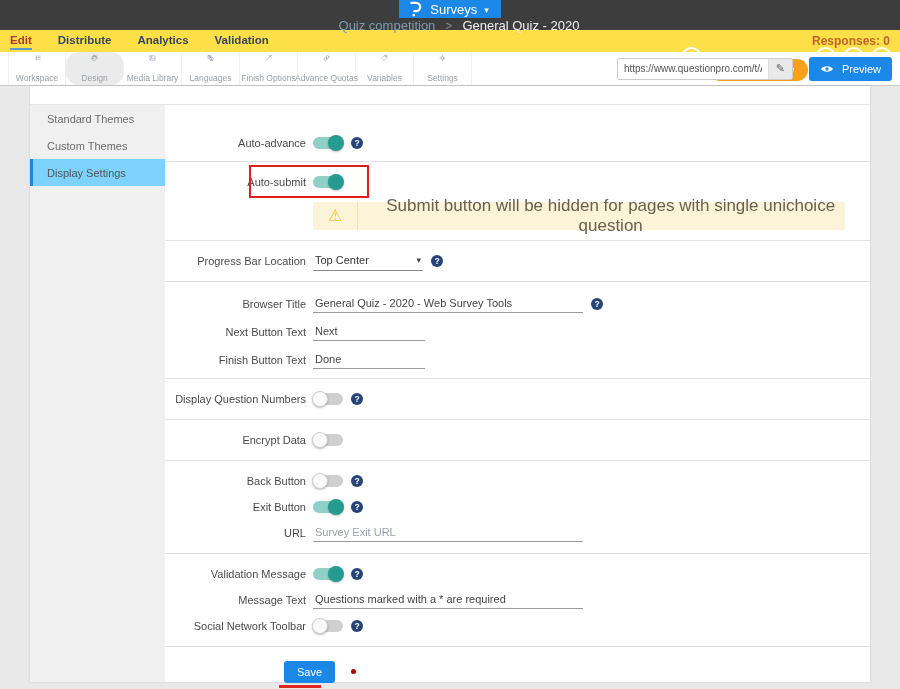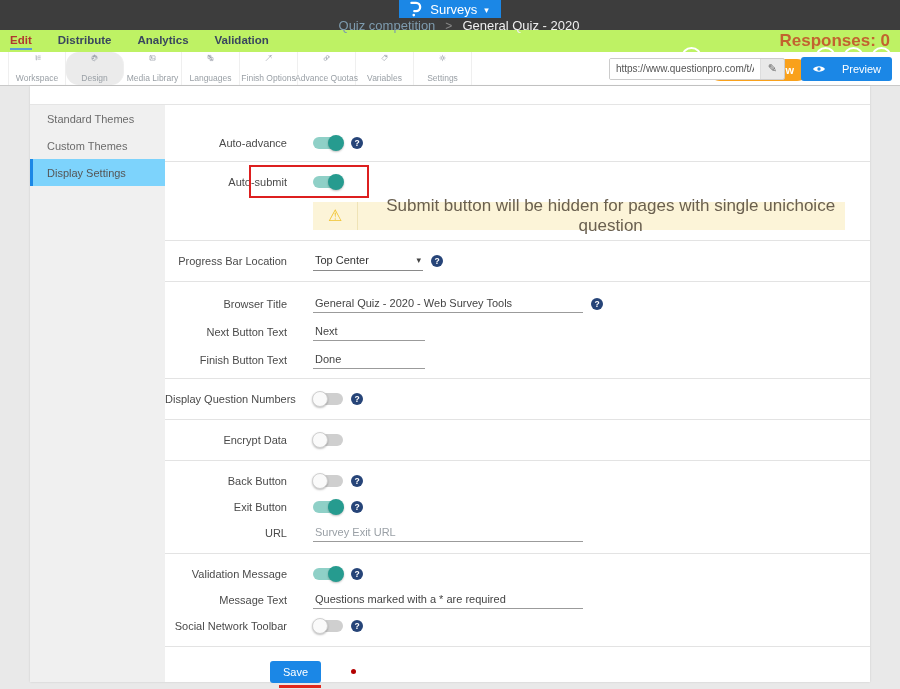--- a/index.html
+++ b/index.html
@@ -14,51 +14,51 @@
   .brand .caret { color:#fff; font-size:9px; margin-top:1px; }
   .crumbs { display:flex; align-items:center; gap:10px; margin-left:18px; font-size:13px; }
   .crumb-parent { color:#7e9bae; cursor:pointer; }
   .crumb-sep { color:#8a8a8a; font-size:12px; }
   .crumb-current { color:#efefef; }
   .topbar-right { margin-left:auto; display:flex; align-items:center; gap:7px; padding-right:8px; }
   .circle-btn { width:21px; height:21px; border:2px solid #fff; border-radius:50%; display:flex; align-items:center; justify-content:center; color:#fff; font-size:11px; font-weight:bold; cursor:pointer; background:transparent; }
   .upgrade-btn { background:#f9a11b; color:#fff; font-size:11px; font-weight:bold; border:none; border-radius:11px; padding:5px 14px; cursor:pointer;margin-top:26px; }
 
   
-  .navrow { height:22px; background:#bef264; display:flex; align-items:center; padding:0 10px; }
+  .navrow { height:22px; background:#fde047; display:flex; align-items:center; padding:0 10px; }
   .nav-tabs { display:flex; gap:26px; }
   .nav-tab { font-size:11.5px; font-weight:bold; color:#39465e; cursor:pointer; padding:2px 0; }
   .nav-tab.active { color:#b0382f; border-bottom:2px solid #5b9bd5; }
-  .responses { margin-left:auto; font-size:17px; font-weight:bold; color:#c2632f; cursor:pointer; }
+  .responses { margin-left:auto; font-size:12px; font-weight:bold; color:#c2632f; cursor:pointer; }
 
   
   .toolbar { height:34px; background:#fff; border-bottom:1px solid #c9c9c9; display:flex; align-items:stretch; padding:0 8px; }
   .tool-tab { width:58px; display:flex; flex-direction:column; align-items:center; justify-content:center; gap:11px; border-right:1px solid #efefef; cursor:pointer; padding:2px 0; }
   .tool-tab:first-child { border-left:1px solid #efefef; }
   .tool-tab svg { stroke:#8d939e; fill:none; stroke-width:1.3; stroke-linecap:round; stroke-linejoin:round; }
   .tool-tab .tlabel { font-size:8.5px; color:#9aa0a6; white-space:nowrap; }
   .tool-tab.active { background:#ebebeb; border-radius:13px; }
   .toolbar-right { margin-left:auto; display:flex; align-items:center; gap:16px; }
   .urlbox { display:flex; align-items:stretch; height:22px; border:1px solid #ccc; border-radius:2px; overflow:hidden; }
   .urlbox input { border:none; outline:none; width:150px; font-size:10px; color:#555; padding:0 6px; font-family:"Liberation Sans", sans-serif; background:#fff; }
   .urlbox .editpen { width:24px; background:#e9e9e9; display:flex; align-items:center; justify-content:center; font-size:11px; color:#666; cursor:pointer; border-left:1px solid #ddd; }
-  .preview-btn { background:#1b87e6; color:#fff; border:none; border-radius:3px; height:24px; padding:0 11px; font-size:11px; display:flex; align-items:center; gap:16px; cursor:pointer; }
+  .preview-btn { background:#1b87e6; color:#fff; border:none; border-radius:3px; height:24px; padding:0 11px; font-size:11px; display:flex; align-items:center; gap:8px; cursor:pointer; }
 
   
   .panel { width:840px; margin:12px auto; background:#fff; margin-top:0; height:596px; box-shadow:0 0 2px rgba(0,0,0,.12); }
   .panel-top-strip { height:18px; }
   .panel-body { display:flex; border-top:1px solid #e5e5e5; height:578px; }
 
   .sidebar { width:135px; background:#f0f0f0; }
   .side-item { height:27px; display:flex; align-items:center; padding-left:14px; font-size:11px; color:#6b6b6b; cursor:pointer; border-left:3px solid transparent; }
   .side-item.active { background:#7dd3fc; border-left:3px solid #1b87e6; color:#555; }
 
   .main { flex:1; padding-top:26px; position:relative; }
   .row { display:flex; align-items:center; height:24px; position:relative; }
-  .row .lbl { width:148px; text-align:right; padding-right:26px; font-size:11px; color:#4a4a4a; white-space:nowrap; }
+  .row .lbl { width:148px; text-align:right; padding-right:7px; font-size:11px; color:#4a4a4a; white-space:nowrap; }
   .row .ctl { display:flex; align-items:center; gap:8px; }
   .divider { border:none; border-top:1px solid #e3e3e3; margin:0; }
 
   
   .toggle { width:30px; height:12px; border-radius:6px; position:relative; cursor:pointer; flex:0 0 auto; }
   .toggle .knob { width:16px; height:16px; border-radius:50%; position:absolute; top:-2px; box-shadow:0 1px 2px rgba(0,0,0,.25); }
   .toggle.on { background:#8fd0c7; }
   .toggle.on .knob { right:-1px; background:#269b8f; }
   .toggle.off { background:#cfcfcf; }
   .toggle.off .knob { left:-1px; background:#fafafa; border:1px solid #d0d0d0; }
@@ -73,21 +73,21 @@
   .warn-text { display:flex; align-items:center; padding-left:18px; font-size:17px; color:#6a6050;text-align:center; }
 
   .uinput { border:none; border-bottom:1px solid #9b9b9b; outline:none; font-size:11px; color:#444; padding:2px 2px 3px 2px; font-family:"Liberation Sans", sans-serif; background:transparent; }
   .uinput::placeholder { color:#9aa0a6; }
   .w-long { width:270px; }
   .w-short { width:112px; }
   .uselect { width:110px; border-bottom:1px solid #8a8a8a; display:flex; align-items:center; justify-content:space-between; font-size:11px; color:#333; padding:2px 2px 4px 2px; cursor:pointer; }
   .uselect .dcaret { font-size:9px; color:#444; }
 
   .save-area { position:relative; margin-top:12px; height:40px; }
-  .save-btn { position:absolute; left:105px; top:2px; background:#1b87e6; color:#fff; border:none; border-radius:3px; font-size:11px; padding:5px 13px; cursor:pointer; }
+  .save-btn { position:absolute; left:119px; top:2px; background:#1b87e6; color:#fff; border:none; border-radius:3px; font-size:11px; padding:5px 13px; cursor:pointer; }
   .save-underline { position:absolute; left:114px; top:26px; width:42px; height:3px; background:#e0281e; }
   .red-dot { position:absolute; left:186px; top:10px; width:5px; height:5px; border-radius:50%; background:#b30000; }
 
   .mt6{margin-top:6px}.mt8{margin-top:8px}.mt10{margin-top:10px}.mt2{margin-top:2px}.mt4{margin-top:4px}
 </style>
 </head>
 <body>
 
 <div class="topbar">
   <div class="brand">

